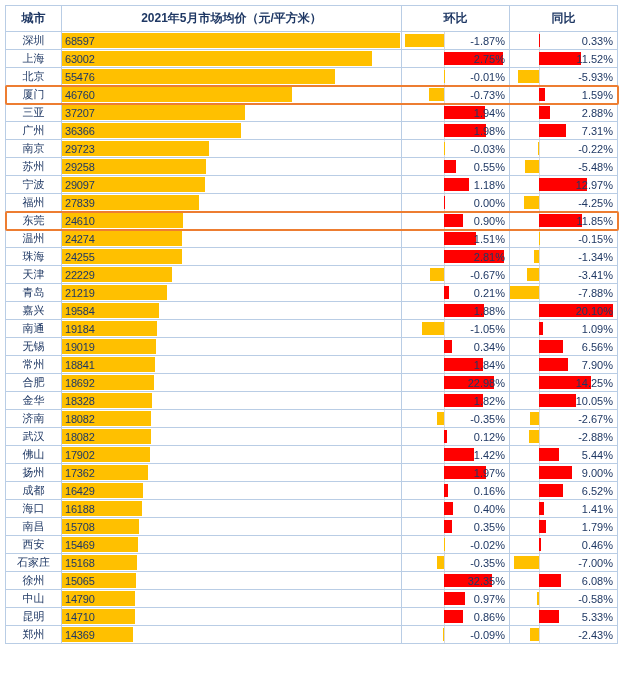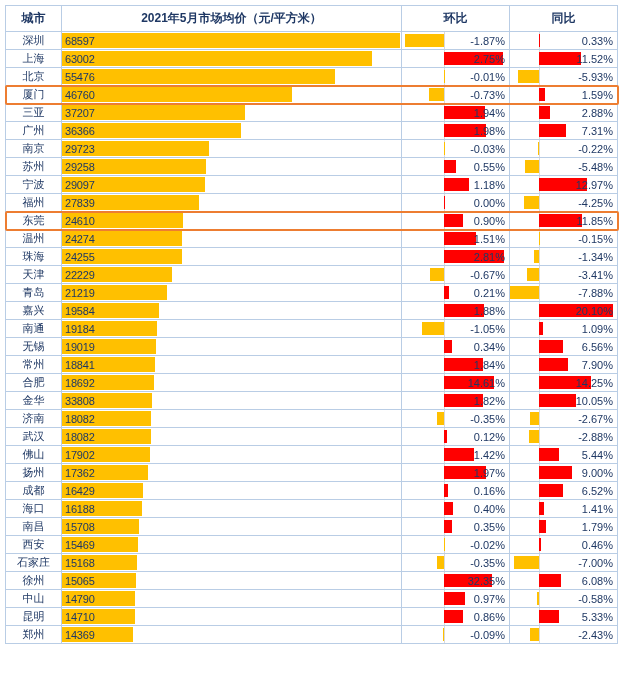--- a/index.html
+++ b/index.html
@@ -452,33 +452,33 @@
         </tr>
         <tr>
           <td class="city">合肥</td>
           <td class="price">
             <div class="bar" style="width:92.1px"></div>
             <span class="plabel">18692</span>
           </td>
           <td class="dv">
             <div class="zero" style="left:42.4px"></div>
             <div class="dbar pos" style="left:42.4px;width:49.2px"></div>
-            <span class="vlabel">14.61%</span>
+            <span class="vlabel">22.98%</span>
           </td>
           <td class="dv">
             <div class="zero" style="left:29.2px"></div>
             <div class="dbar pos" style="left:29.2px;width:52.1px"></div>
             <span class="vlabel">14.25%</span>
           </td>
         </tr>
         <tr>
           <td class="city">金华</td>
           <td class="price">
             <div class="bar" style="width:90.3px"></div>
-            <span class="plabel">33808</span>
+            <span class="plabel">18328</span>
           </td>
           <td class="dv">
             <div class="zero" style="left:42.4px"></div>
             <div class="dbar pos" style="left:42.4px;width:38.6px"></div>
             <span class="vlabel">1.82%</span>
           </td>
           <td class="dv">
             <div class="zero" style="left:29.2px"></div>
             <div class="dbar pos" style="left:29.2px;width:36.7px"></div>
             <span class="vlabel">10.05%</span>

